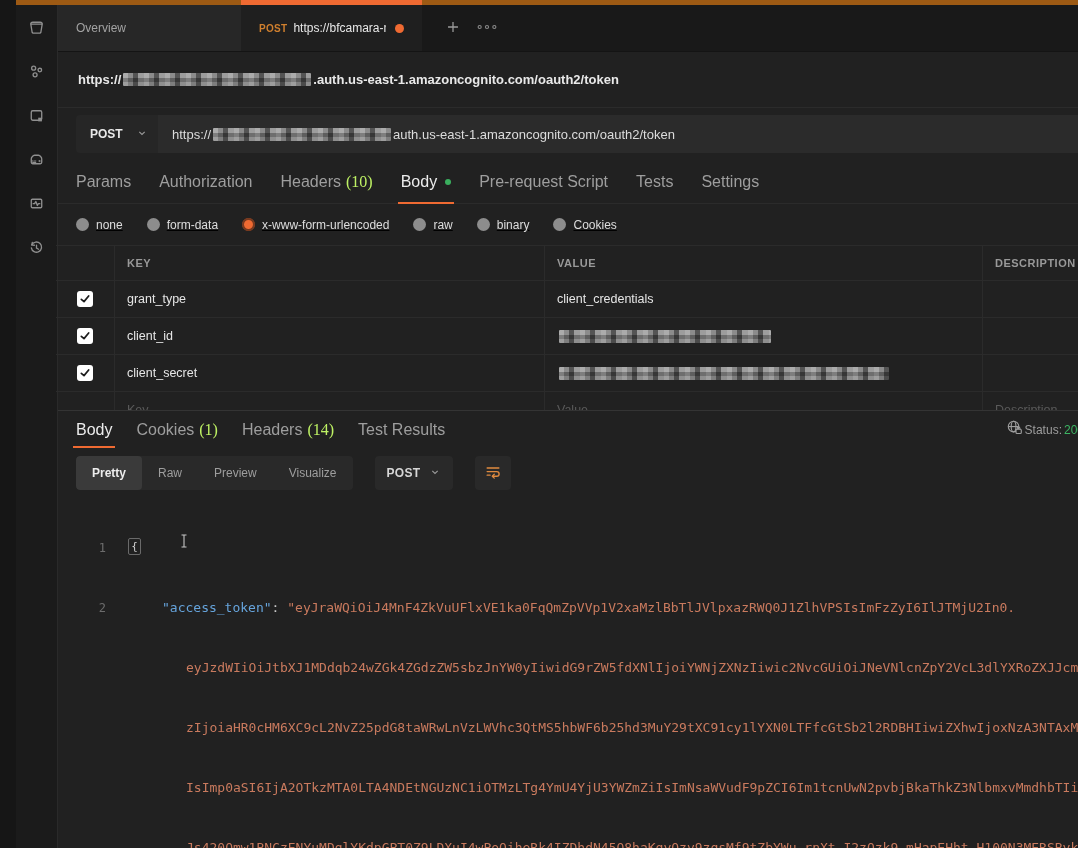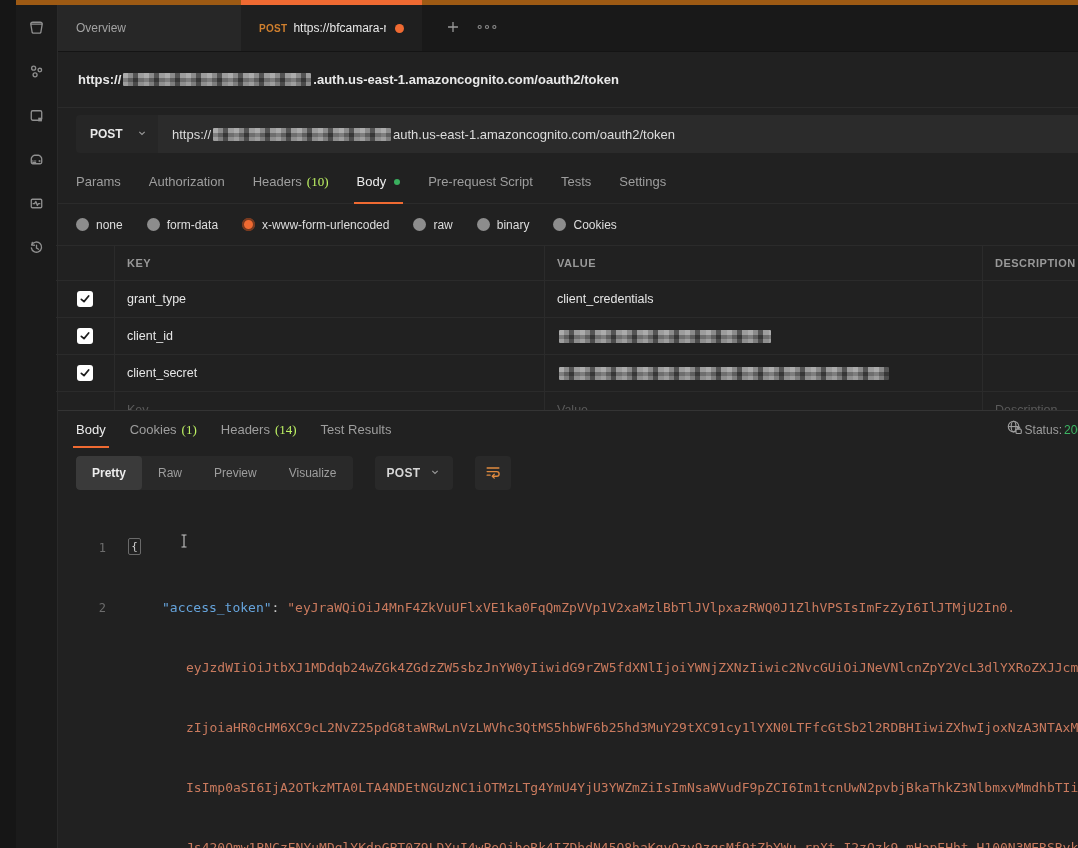--- a/index.html
+++ b/index.html
@@ -37,29 +37,29 @@
     filter: blur(.7px); }
 
   
   .reqrow { position:absolute; left:42px; top:108px; width:1036px; height:52px; display:flex; align-items:center; padding-left:18px; }
   .method-box { width:82px; height:38px; background:#262626; border-radius:4px 0 0 4px; display:flex; align-items:center; justify-content:space-between; padding:0 10px 0 14px; cursor:pointer; flex:none; }
   .method-box .mtxt { font-size:12px; font-weight:bold; color:#e9e9e9; }
   .url-box { flex:1; height:38px; background:#2b2b2b; display:flex; align-items:center; padding-left:14px; font-size:13px; color:#dcdcdc; cursor:text; white-space:nowrap; overflow:hidden; }
 
   
   .reqtabs { position:absolute; left:42px; top:160px; width:1036px; height:44px; display:flex; align-items:center; gap:28px; padding-left:18px; border-bottom:1px solid #2b2b2b; }
-  .rtab { position:relative; height:100%; display:flex; align-items:center; font-size:13px; color:#9e9e9e; cursor:pointer; gap:5px; }
+  .rtab { position:relative; height:100%; display:flex; align-items:center; font-size:16px; color:#9e9e9e; cursor:pointer; gap:5px; }
   .rtab .cnt { color:#bef264;font-family:Liberation Serif, serif; }
   .rtab.active { color:#ececec; }
   .rtab.active::after { content:""; position:absolute; left:-3px; right:-3px; bottom:-1px; height:2px; background:#ef6a32; }
   .greendot { width:6px; height:6px; border-radius:50%; background:#3aaf5e; margin-left:3px; }
 
   
   .radios { position:absolute; left:42px; top:204px; width:1036px; height:41px; display:flex; align-items:center; gap:24px; padding-left:18px; }
-  .radio { display:flex; align-items:center; gap:7px; cursor:pointer; }
+  .radio { display:flex; align-items:center; gap:7px; cursor:pointer;text-decoration:underline; }
   .radio .rc { width:13px; height:13px; border-radius:50%; background:#8d8d8d; flex:none; }
   .radio.selected .rc { background:#ef6a32; box-shadow:0 0 0 2px rgba(40,25,18,.6) inset; }
   .radio .rl { font-size:12px; color:#dedede; }
 
   
   .ptable { position:absolute; left:40px; top:245px; width:1036px; height:165px; overflow:hidden; border-top:1px solid #2b2b2b; }
   .trow { display:grid; grid-template-columns:58px 430px 438px 1fr; }
   .td, .th { border-left:1px solid #2b2b2b; padding:0 12px; display:flex; align-items:center; height:36px; font-size:12.5px; color:#e6e6e6; overflow:hidden; }
   .td:first-child, .th:first-child { border-left:none; justify-content:center; }
   .th { height:34px; font-size:11px; font-weight:bold; color:#999; letter-spacing:.5px; }

